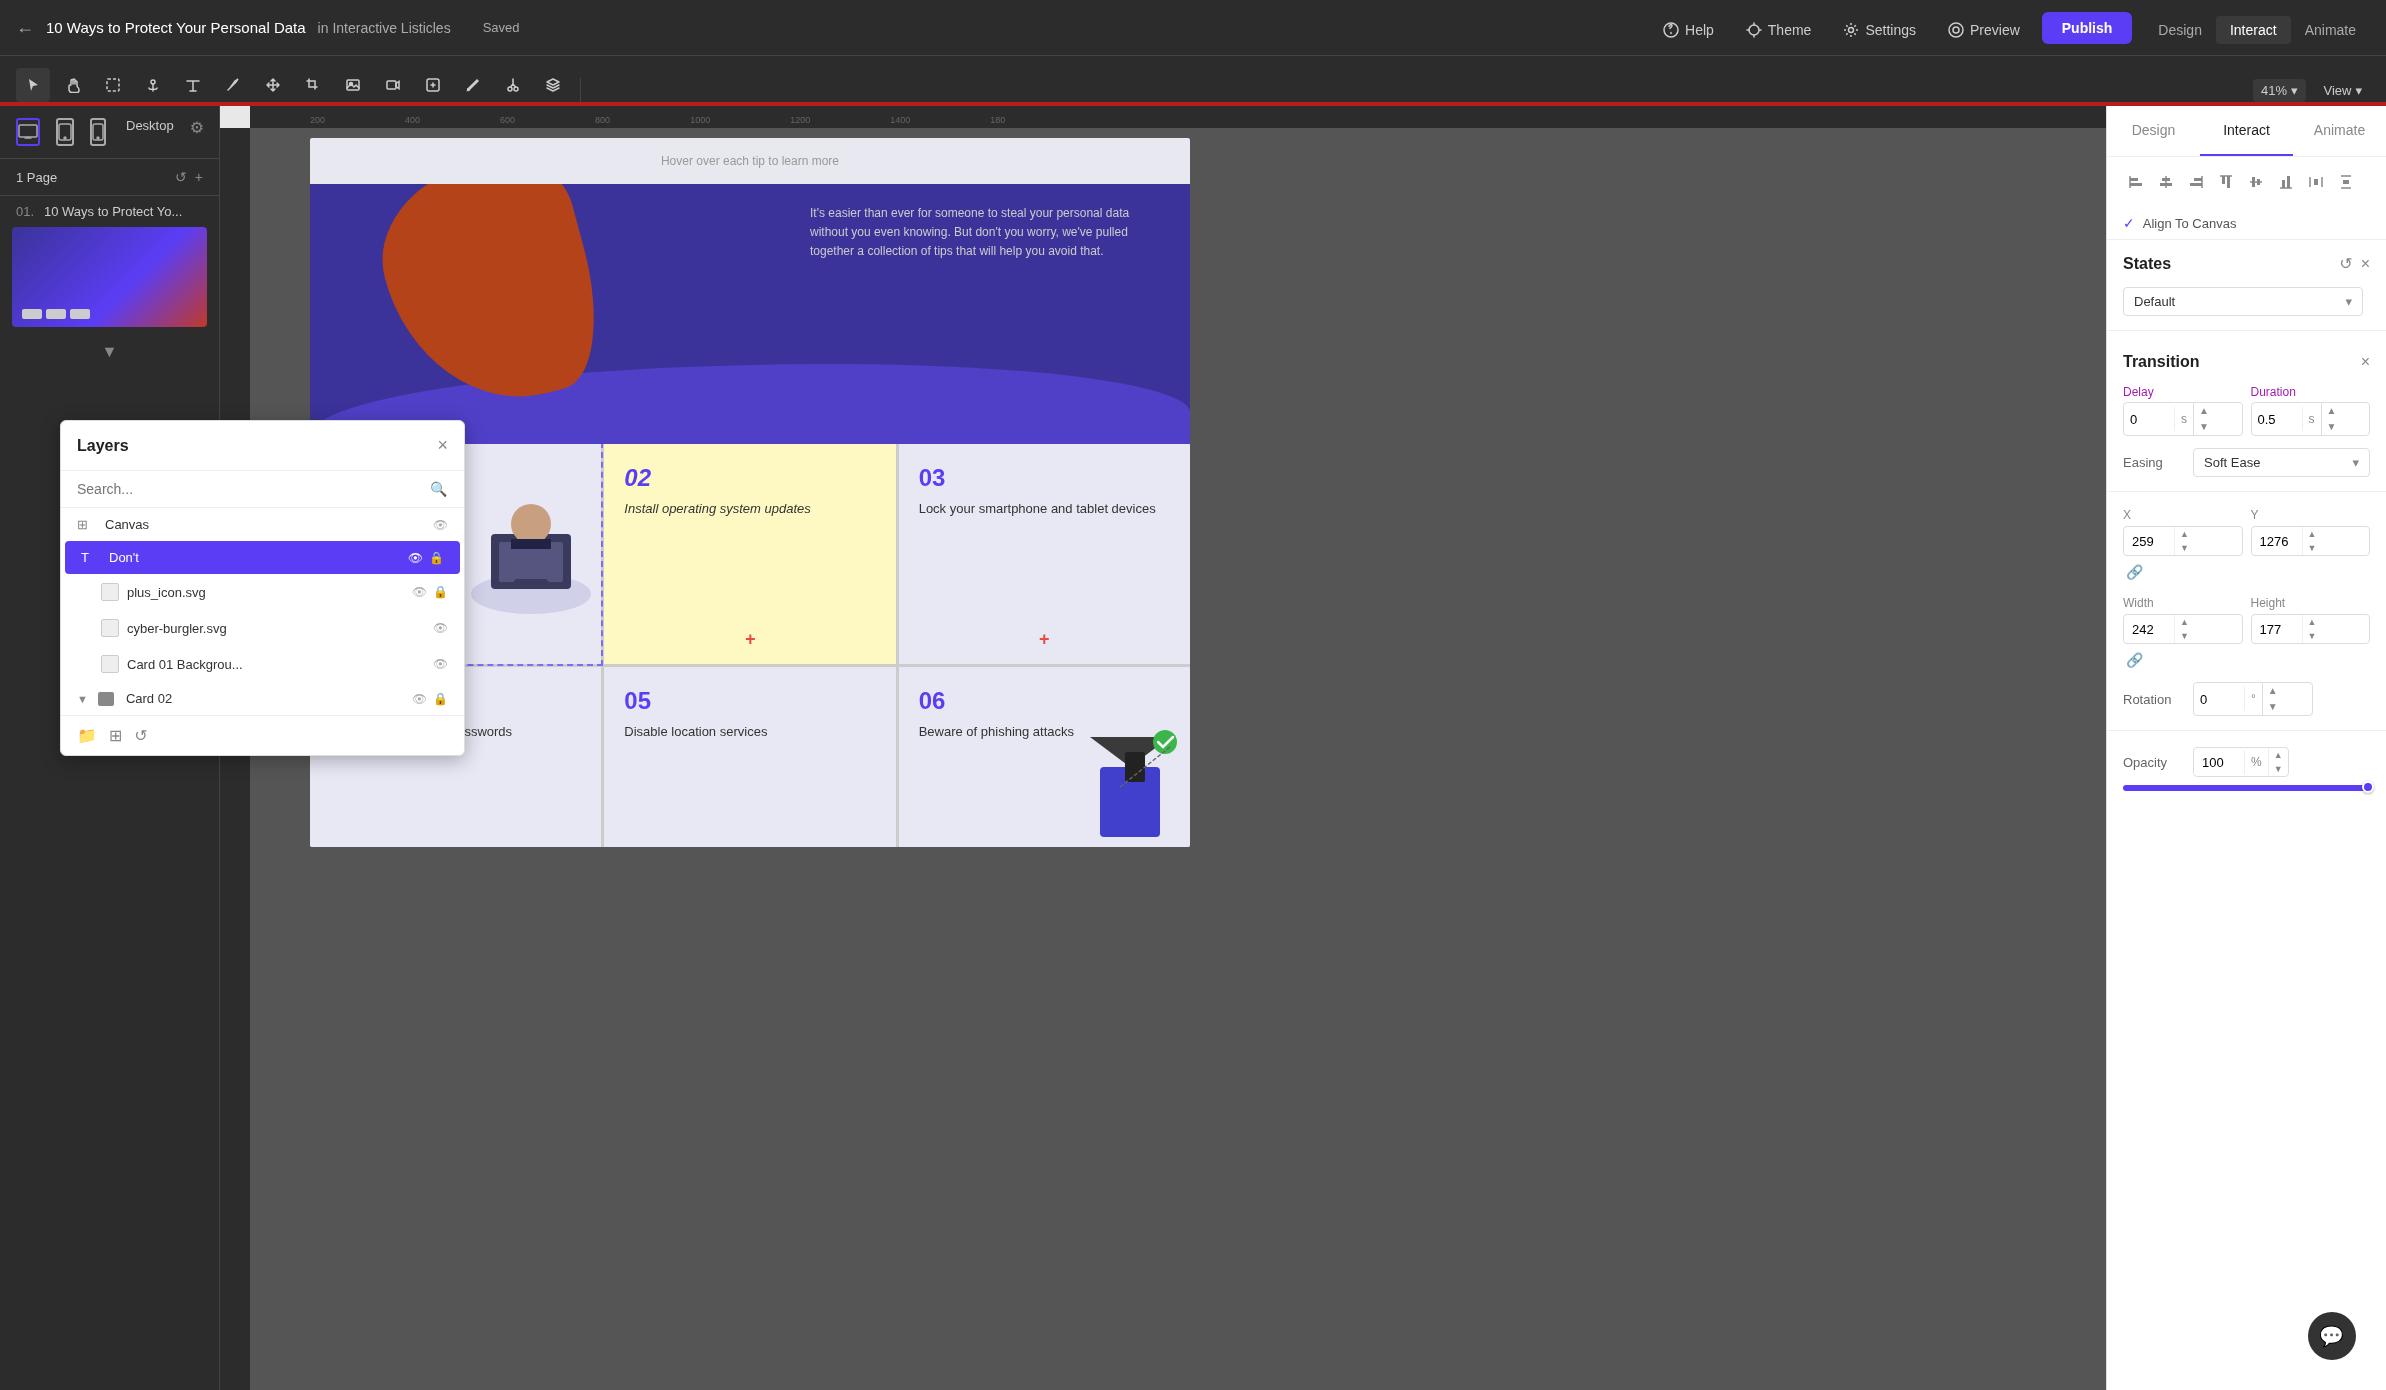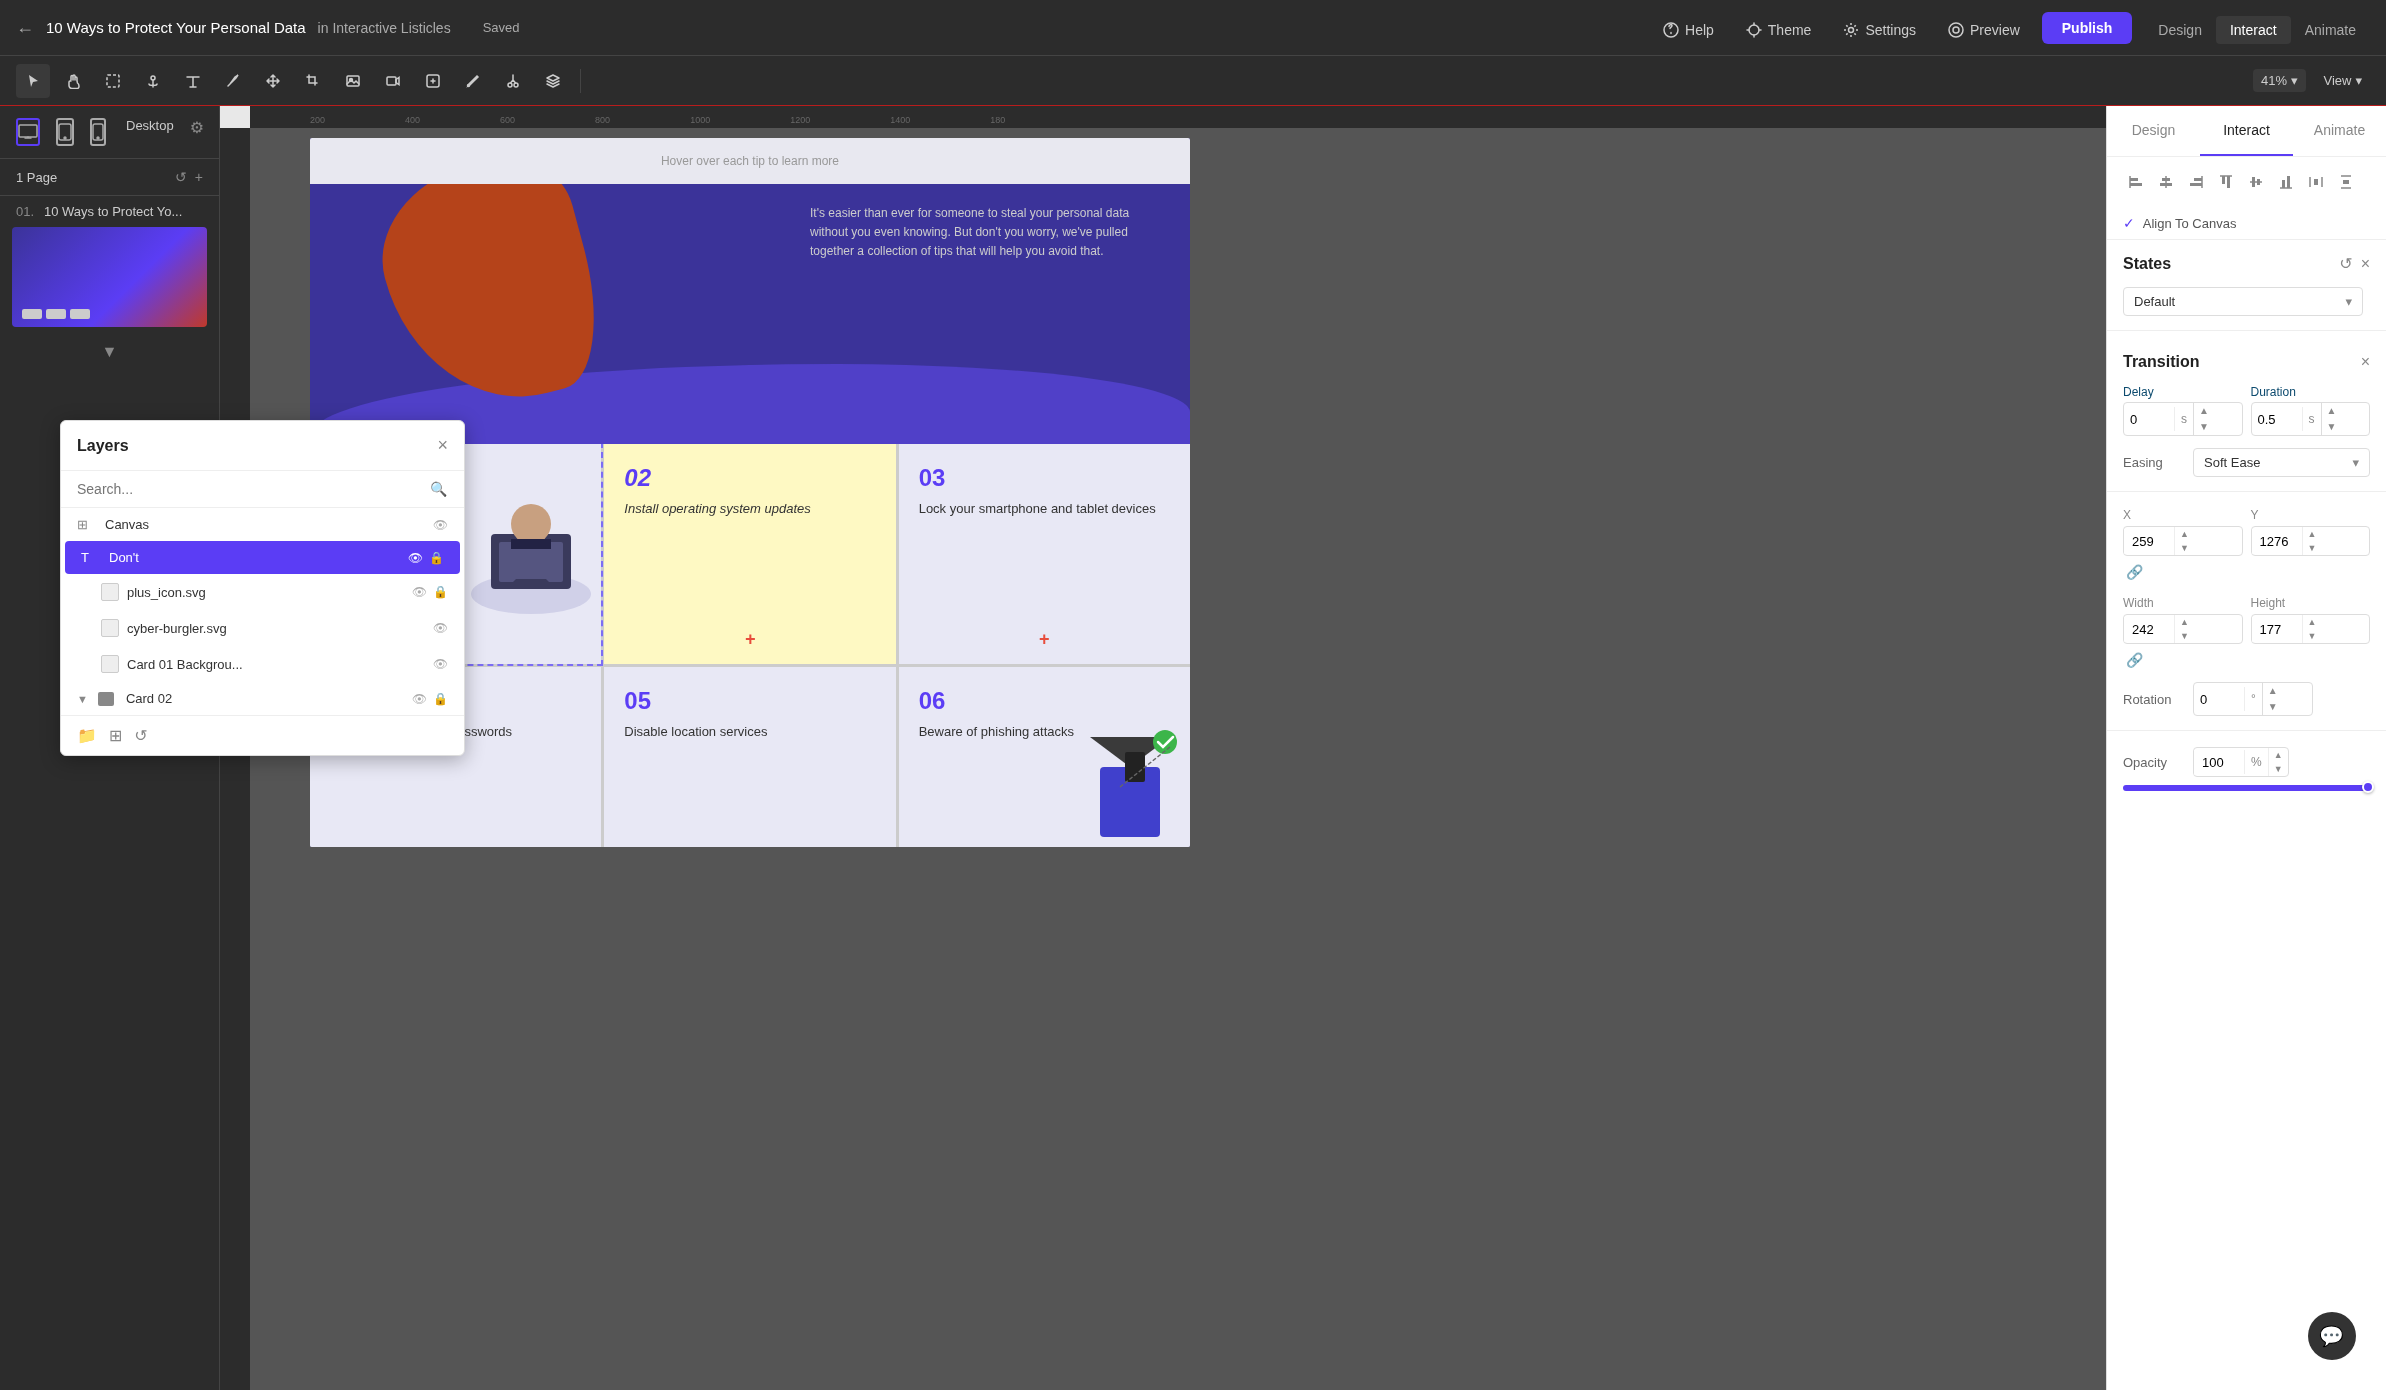--- a/index.html
+++ b/index.html
@@ -13,21 +13,21 @@
     .topbar-saved { color: #aaa; font-size: 13px; margin-left: 20px; }
     .topbar-right { margin-left: auto; display: flex; align-items: flex-end; gap: 12px; }
     .topbar-btn { display: flex; align-items: center; gap: 6px; color: #ccc; font-size: 14px; cursor: pointer; padding: 6px 10px; border-radius: 4px; }
     .topbar-btn svg { width: 16px; height: 16px; }
     .btn-publish { background: #5b3df5; color: #fff; border-radius: 6px; padding: 8px 20px; font-size: 14px; font-weight: 600; cursor: pointer; border: none; }
     .tab-group { display: flex; gap: 0; }
     .tab-item { color: #aaa; font-size: 14px; cursor: pointer; padding: 6px 14px; border-radius: 4px; }
     .tab-item.active { color: #fff; background: #3a3a3a; }
 
     
-    .toolbar { display: flex; align-items: center; background: #2c2c2c; height: 50px; padding: 0 16px; gap: 6px; border-bottom: 1px solid #b91c1c; }
+    .toolbar { display: flex; align-items: flex-end; background: #2c2c2c; height: 50px; padding: 0 16px; gap: 6px; border-bottom: 4px solid #b91c1c; }
     .tool-btn { width: 34px; height: 34px; display: flex; align-items: center; justify-content: center; border-radius: 4px; cursor: pointer; color: #ccc; font-size: 16px; }
     .tool-btn.active { background: #3a3a3a; }
     .toolbar-right { margin-left: auto; display: flex; align-items: center; gap: 10px; }
     .zoom-control { display: flex; align-items: center; gap: 4px; color: #ccc; font-size: 13px; cursor: pointer; padding: 4px 8px; border-radius: 4px; background: #3a3a3a; }
     .view-control { display: flex; align-items: center; gap: 4px; color: #ccc; font-size: 13px; cursor: pointer; padding: 4px 8px; border-radius: 4px; }
     .toolbar-sep { width: 1px; height: 24px; background: #444; margin: 0 4px; }
 
     
     .main { display: flex; height: calc(1390px - 106px); }
 
@@ -91,21 +91,21 @@
     .section-title { font-size: 16px; font-weight: 600; color: #222; flex: 1; }
     .section-close { color: #888; cursor: pointer; font-size: 16px; }
     .section-reset { color: #888; cursor: pointer; font-size: 16px; }
 
     .form-row { display: flex; align-items: center; padding: 6px 16px; gap: 10px; }
     .form-label { font-size: 13px; color: #666; min-width: 60px; }
     .form-select { flex: 1; padding: 6px 10px; border: 1px solid #ddd; border-radius: 4px; font-size: 13px; background: #fff; cursor: pointer; display: flex; align-items: center; justify-content: space-between; }
     .form-select-arrow { color: #888; }
     .form-row-double { display: grid; grid-template-columns: 1fr 1fr; gap: 8px; padding: 6px 16px; }
     .form-field { display: flex; flex-direction: column; gap: 3px; }
-    .form-field-label { font-size: 12px; color: #0c4a6e; }
+    .form-field-label { font-size: 12px; color: #a21caf; }
     .form-field-input { display: flex; align-items: center; border: 1px solid #ddd; border-radius: 4px; }
     .form-field-input input { border: none; outline: none; padding: 5px 6px; font-size: 13px; width: 50px; }
     .form-field-stepper { display: flex; flex-direction: column; border-left: 1px solid #ddd; }
     .form-field-stepper span { padding: 2px 5px; font-size: 10px; color: #888; cursor: pointer; line-height: 1.2; }
     .form-section-divider { height: 1px; background: #eee; margin: 8px 0; }
 
     .xy-row { display: grid; grid-template-columns: 1fr 1fr; gap: 8px; padding: 8px 16px; }
     .xy-field { display: flex; flex-direction: column; gap: 4px; }
     .xy-label { font-size: 12px; color: #888; }
     .xy-input-row { display: flex; align-items: center; border: 1px solid #ddd; border-radius: 4px; overflow: hidden; }

